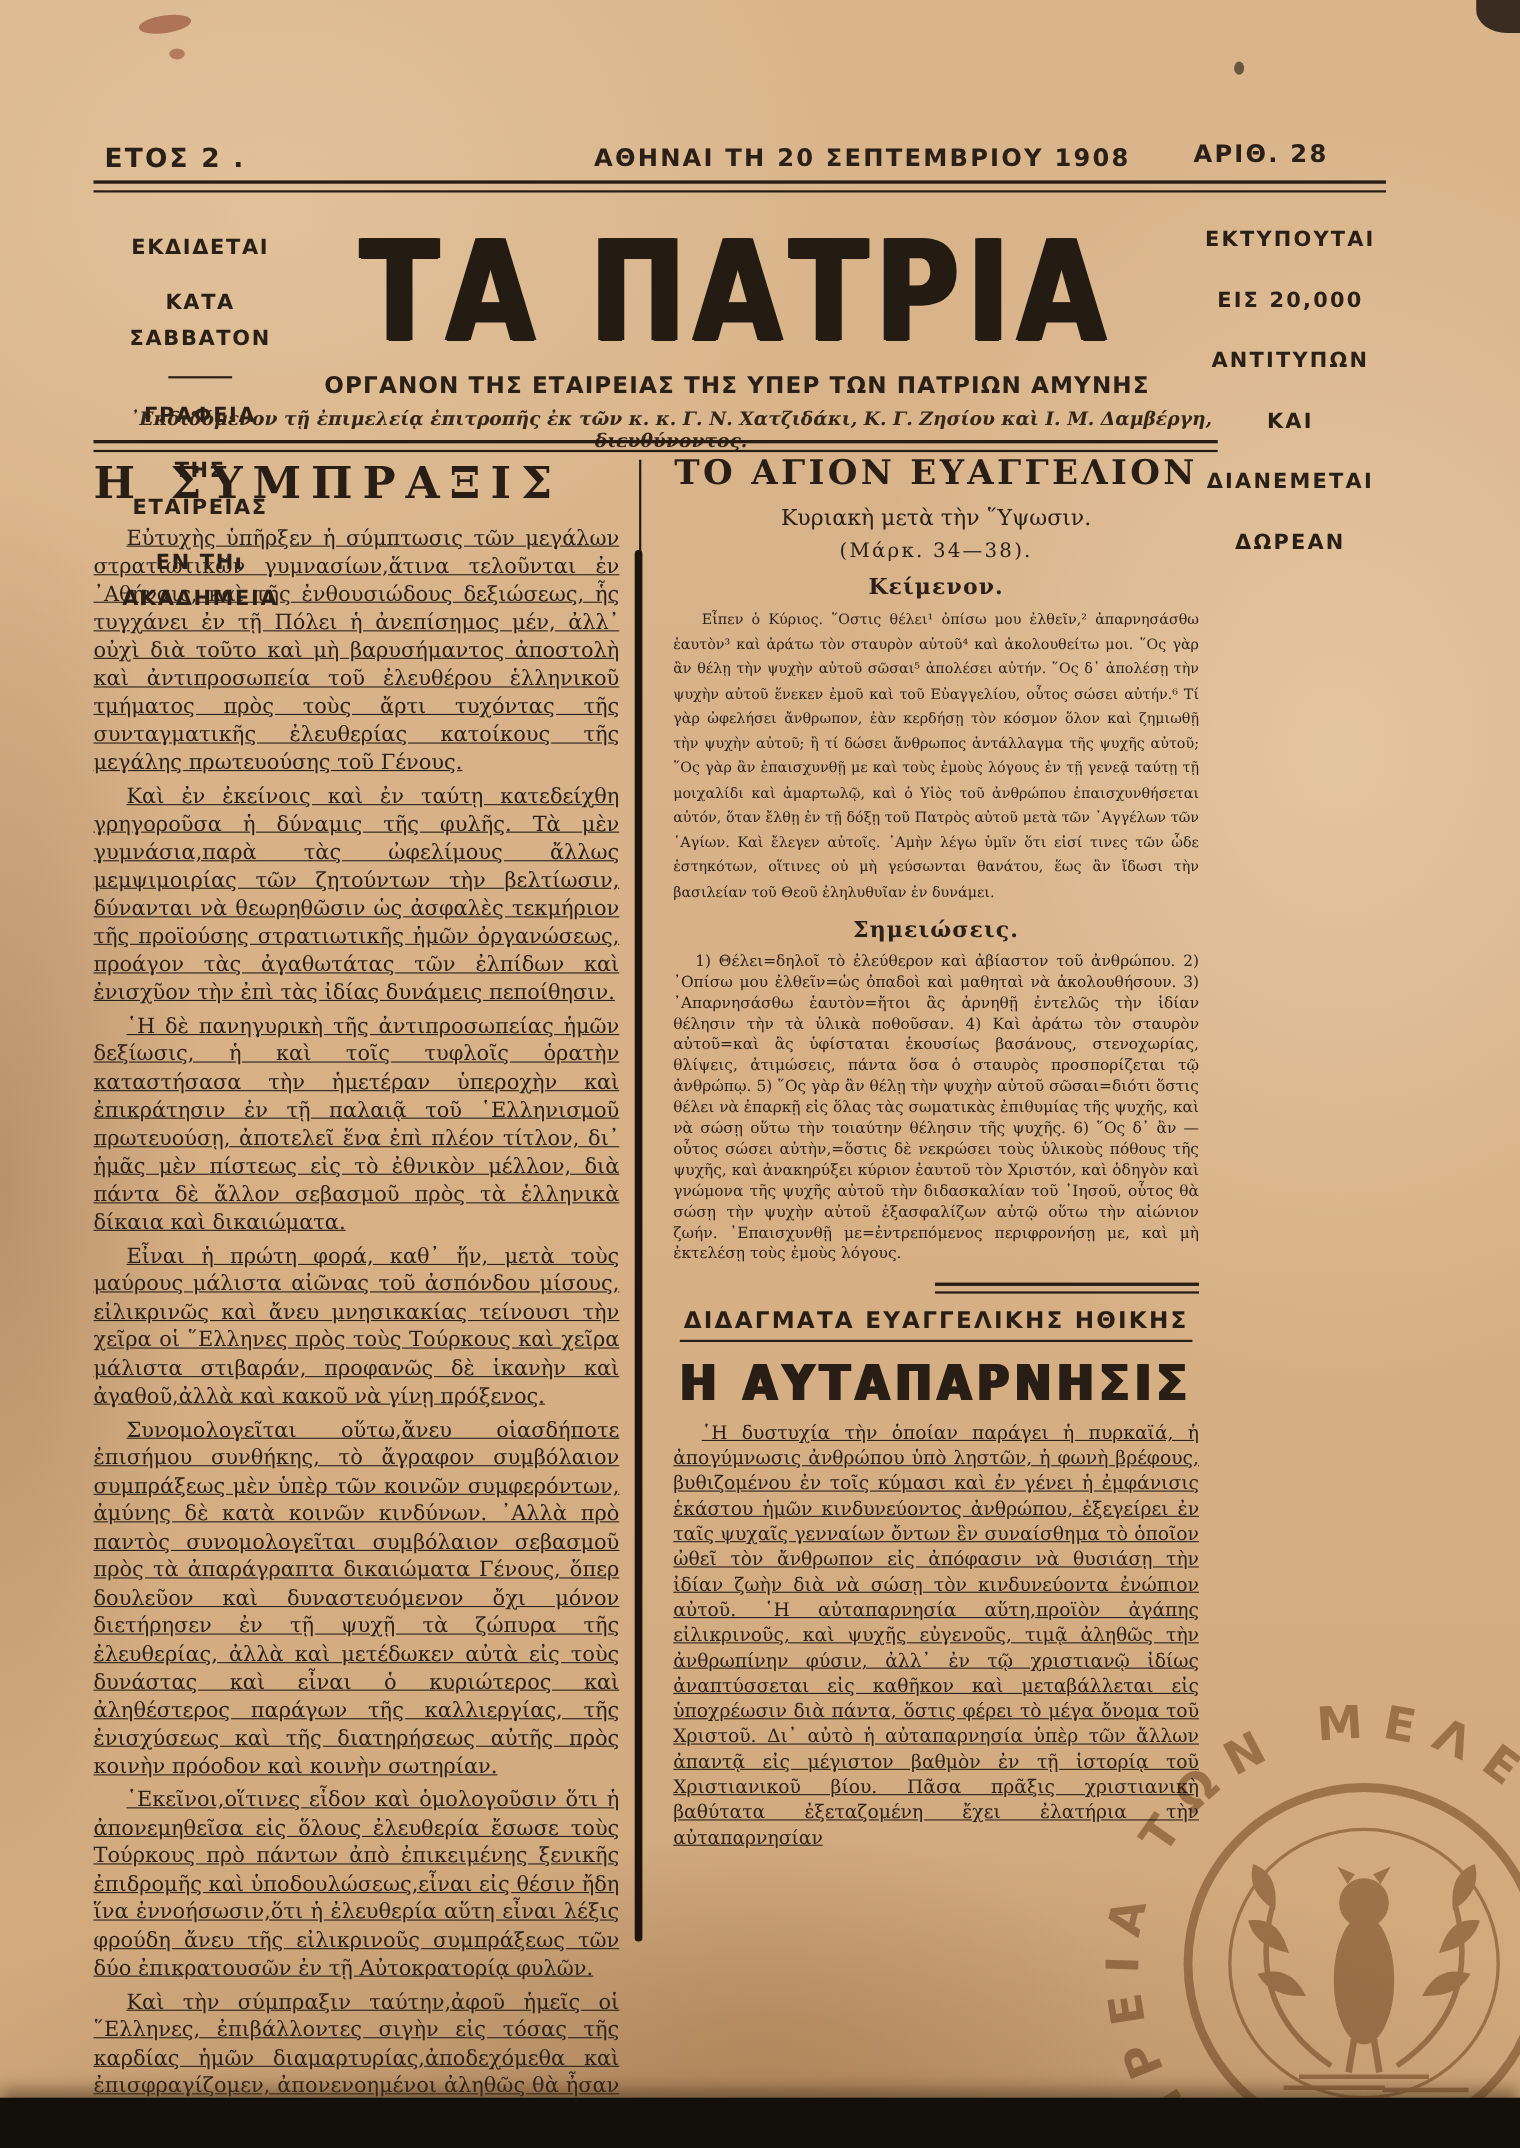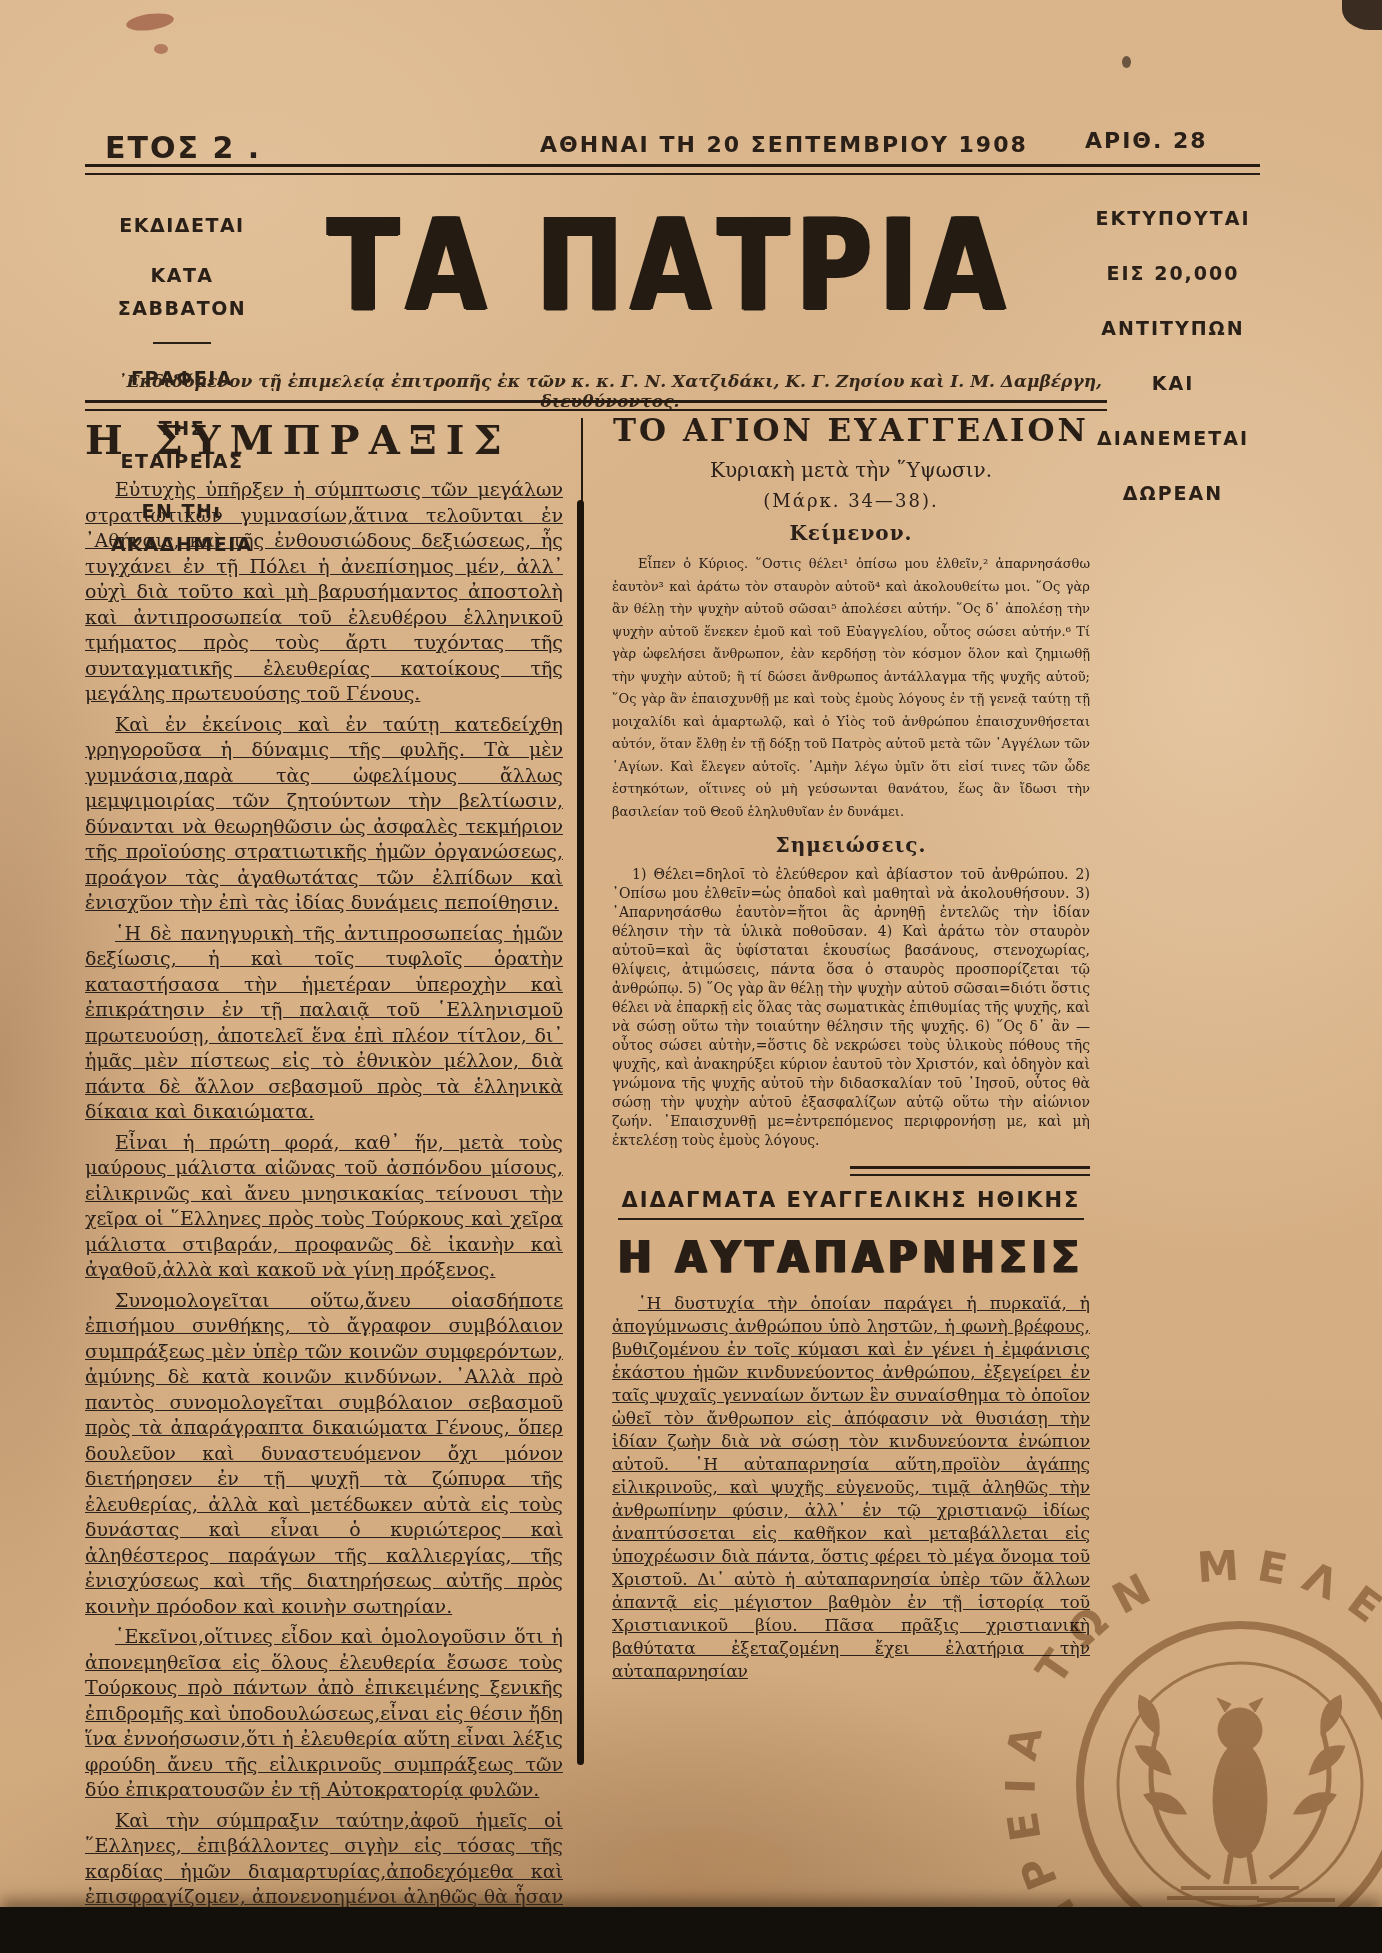--- a/index.html
+++ b/index.html
@@ -10,21 +10,21 @@
       radial-gradient(ellipse 900px 700px at 18% 10%, rgba(255,238,205,0.22), transparent 60%),
       radial-gradient(ellipse 700px 900px at 88% 35%, rgba(255,242,214,0.30), transparent 65%),
       radial-gradient(ellipse 1200px 420px at 50% 101%, rgba(110,72,40,0.30), transparent 72%),
       radial-gradient(ellipse 260px 900px at 0% 55%, rgba(104,66,36,0.28), transparent 70%),
       radial-gradient(ellipse 500px 300px at 50% 96%, rgba(140,95,55,0.25), transparent 70%),
       linear-gradient(180deg,#dab58c 0%,#d7b086 55%,#d0a87c 100%);
   }
   .abs{position:absolute;}
   
   .hdr{font-family:"DejaVu Sans",sans-serif;font-weight:bold;color:#2a2018;letter-spacing:2px;}
-  .hdr-year{left:105px;top:130px;font-size:30px;}
+  .hdr-year{left:95px;top:130px;font-size:24px;}
   .hdr-date{left:540px;top:132px;font-size:22px;}
   .hdr-issue{left:1085px;top:128px;font-size:22px;}
   .drule{border-top:3px solid #261c13;border-bottom:2px solid #261c13;height:6px;}
   .rule1{left:85px;top:164px;width:1175px;}
   .rule2{left:85px;top:400px;width:1022px;}
   
   .left-info{left:78px;top:192px;width:208px;text-align:center;}
   .left-info p,.right-info p{margin:17px;font-family:"DejaVu Sans",sans-serif;font-weight:bold;
     font-size:19px;letter-spacing:1.5px;color:#2a2018;}
   .left-info p{line-height:33px;}
@@ -103,20 +103,21 @@
 
   <div class="abs right-info">
       <p>ΕΚΤΥΠΟΥΤΑΙ</p>
       <p>ΕΙΣ 20,000</p>
       <p>ΑΝΤΙΤΥΠΩΝ</p>
       <p>ΚΑΙ</p>
       <p>ΔΙΑΝΕΜΕΤΑΙ</p>
       <p>ΔΩΡΕΑΝ</p>
     </div>
 
+  <div class="abs subtitle">ΟΡΓΑΝΟΝ ΤΗΣ ΕΤΑΙΡΕΙΑΣ ΤΗΣ ΥΠΕΡ ΤΩΝ ΠΑΤΡΙΩΝ ΑΜΥΝΗΣ</div>
   <div class="abs editors">᾽Εκδιδόμενον τῇ ἐπιμελείᾳ ἐπιτροπῆς ἐκ τῶν κ. κ. Γ. Ν. Χατζιδάκι, Κ. Γ. Ζησίου καὶ Ι. Μ. Δαμβέργη, διευθύνοντος.</div>
   <div class="abs drule rule2"></div>
 
   <div class="abs left-col">
     <h1>Η ΣΥΜΠΡΑΞΙΣ</h1>
     <div class="body-text">
         <p>Εὐτυχὴς ὑπῆρξεν ἡ σύμπτωσις τῶν μεγάλων στρατιωτικῶν γυμνασίων,ἅτινα τελοῦνται ἐν ᾽Αθήναις, καὶ τῆς ἐνθουσιώδους δεξιώσεως, ἧς τυγχάνει ἐν τῇ Πόλει ἡ ἀνεπίσημος μέν, ἀλλ᾽ οὐχὶ διὰ τοῦτο καὶ μὴ βαρυσήμαντος ἀποστολὴ καὶ ἀντιπροσωπεία τοῦ ἐλευθέρου ἑλληνικοῦ τμήματος πρὸς τοὺς ἄρτι τυχόντας τῆς συνταγματικῆς ἐλευθερίας κατοίκους τῆς μεγάλης πρωτευούσης τοῦ Γένους.</p>
         <p>Καὶ ἐν ἐκείνοις καὶ ἐν ταύτῃ κατεδείχθη γρηγοροῦσα ἡ δύναμις τῆς φυλῆς. Τὰ μὲν γυμνάσια,παρὰ τὰς ὠφελίμους ἄλλως μεμψιμοιρίας τῶν ζητούντων τὴν βελτίωσιν, δύνανται νὰ θεωρηθῶσιν ὡς ἀσφαλὲς τεκμήριον τῆς προϊούσης στρατιωτικῆς ἡμῶν ὀργανώσεως, προάγον τὰς ἀγαθωτάτας τῶν ἐλπίδων καὶ ἐνισχῦον τὴν ἐπὶ τὰς ἰδίας δυνάμεις πεποίθησιν.</p>
         <p>῾Η δὲ πανηγυρικὴ τῆς ἀντιπροσωπείας ἡμῶν δεξίωσις, ἡ καὶ τοῖς τυφλοῖς ὁρατὴν καταστήσασα τὴν ἡμετέραν ὑπεροχὴν καὶ ἐπικράτησιν ἐν τῇ παλαιᾷ τοῦ ῾Ελληνισμοῦ πρωτευούσῃ, ἀποτελεῖ ἕνα ἐπὶ πλέον τίτλον, δι᾽ ἡμᾶς μὲν πίστεως εἰς τὸ ἐθνικὸν μέλλον, διὰ πάντα δὲ ἄλλον σεβασμοῦ πρὸς τὰ ἑλληνικὰ δίκαια καὶ δικαιώματα.</p>
         <p>Εἶναι ἡ πρώτη φορά, καθ᾽ ἥν, μετὰ τοὺς μαύρους μάλιστα αἰῶνας τοῦ ἀσπόνδου μίσους, εἰλικρινῶς καὶ ἄνευ μνησικακίας τείνουσι τὴν χεῖρα οἱ ῞Ελληνες πρὸς τοὺς Τούρκους καὶ χεῖρα μάλιστα στιβαράν, προφανῶς δὲ ἱκανὴν καὶ ἀγαθοῦ,ἀλλὰ καὶ κακοῦ νὰ γίνῃ πρόξενος.</p>

